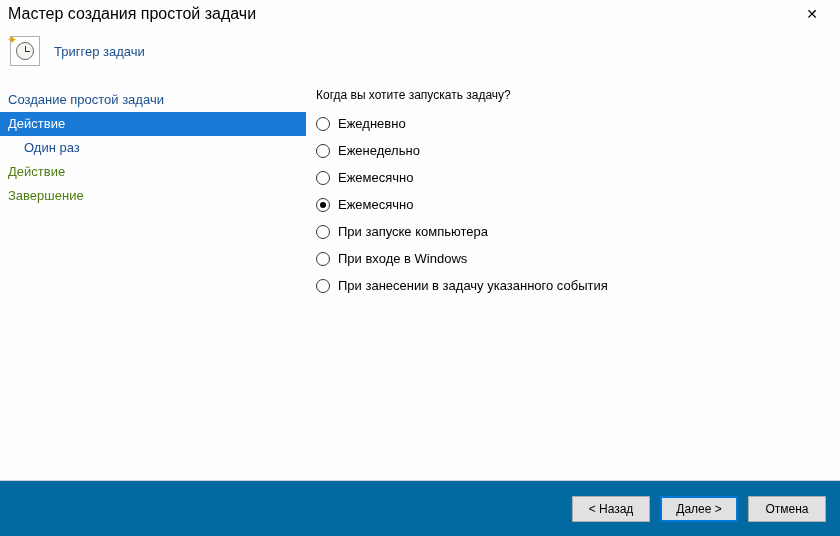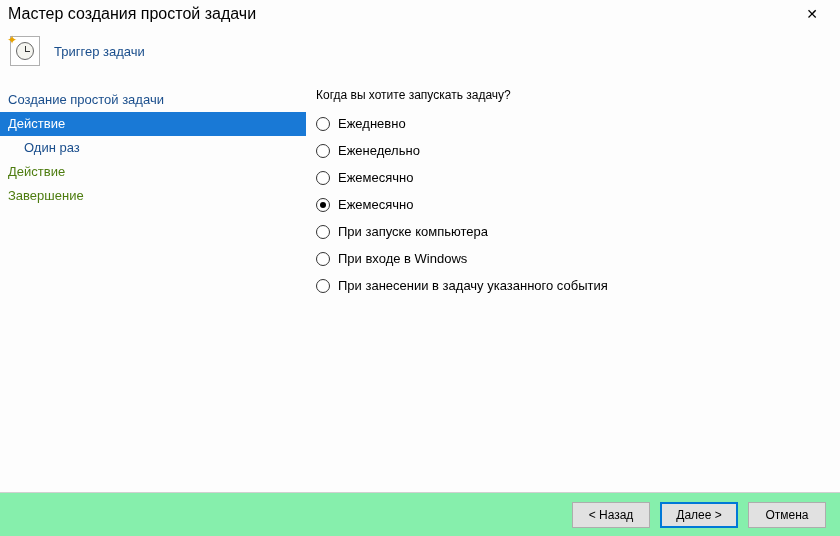--- a/index.html
+++ b/index.html
@@ -103,23 +103,23 @@
     border-radius: 50%;
     display: inline-flex; align-items: center; justify-content: center;
     background: #fff;
   }
   .radio .dot {
     width: 6px; height: 6px; border-radius: 50%;
     background: #000; display: none;
   }
   .radio.checked .dot { display: block; }
   .footer {
-    height: 44px;
+    height: 56px;
     border-top: 1px solid #d0d0d0;
-    background: #86efac;
+    background: #0369a1;
     display: flex; align-items: center; justify-content: flex-end;
     padding: 0 14px;
     gap: 10px;
   }
   .btn {
     min-width: 78px; height: 26px;
     background: #e1e1e1;
     border: 1px solid #adadad;
     font-size: 12px;
     display: inline-flex; align-items: center; justify-content: center;

